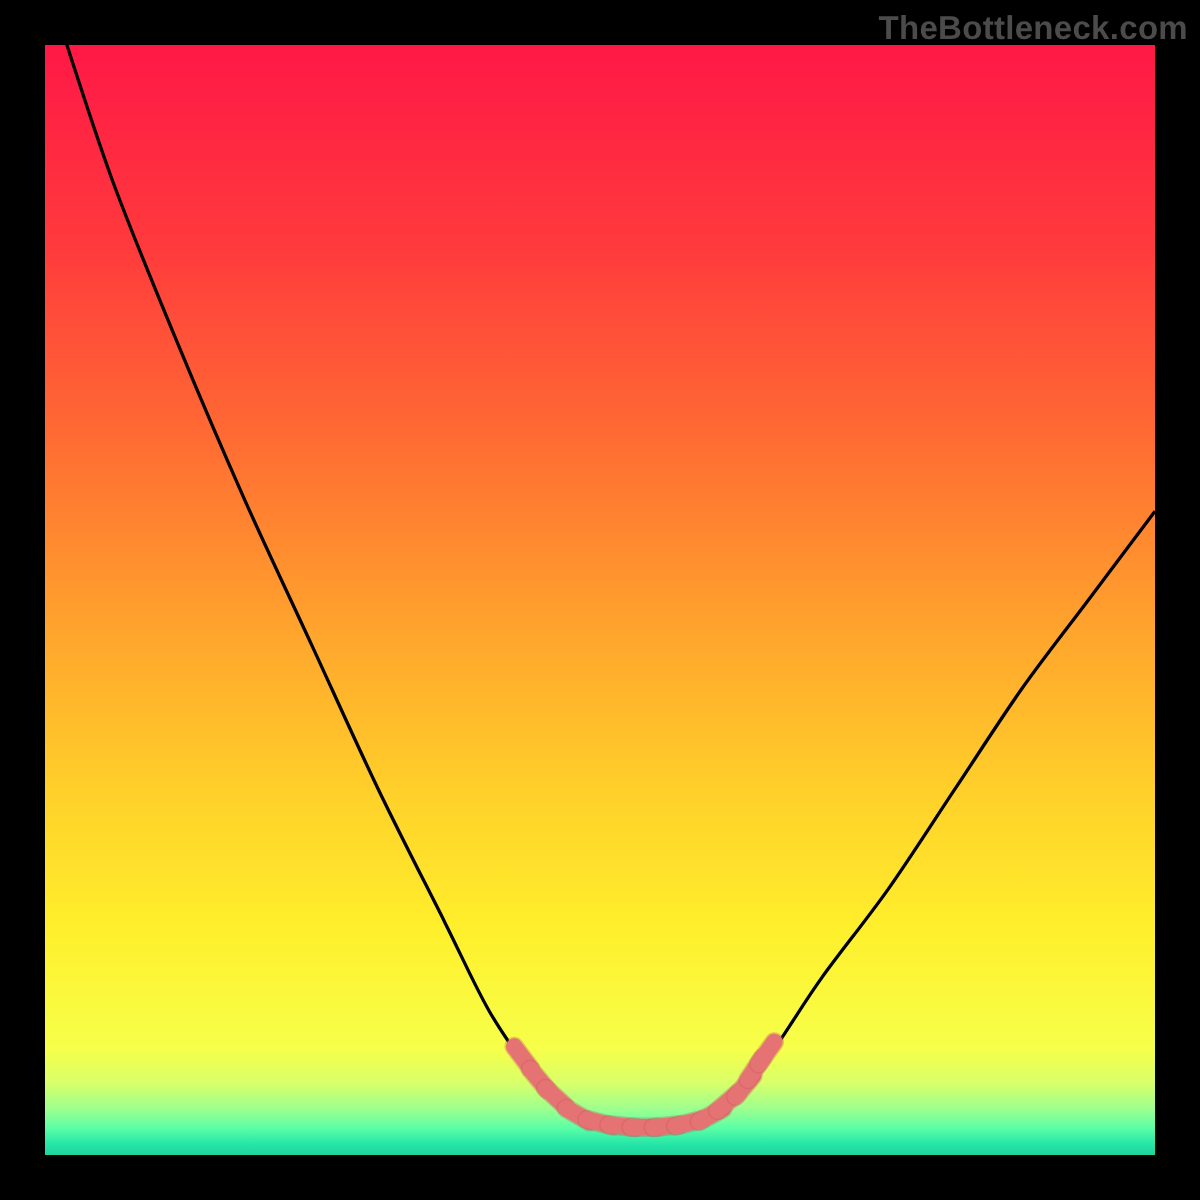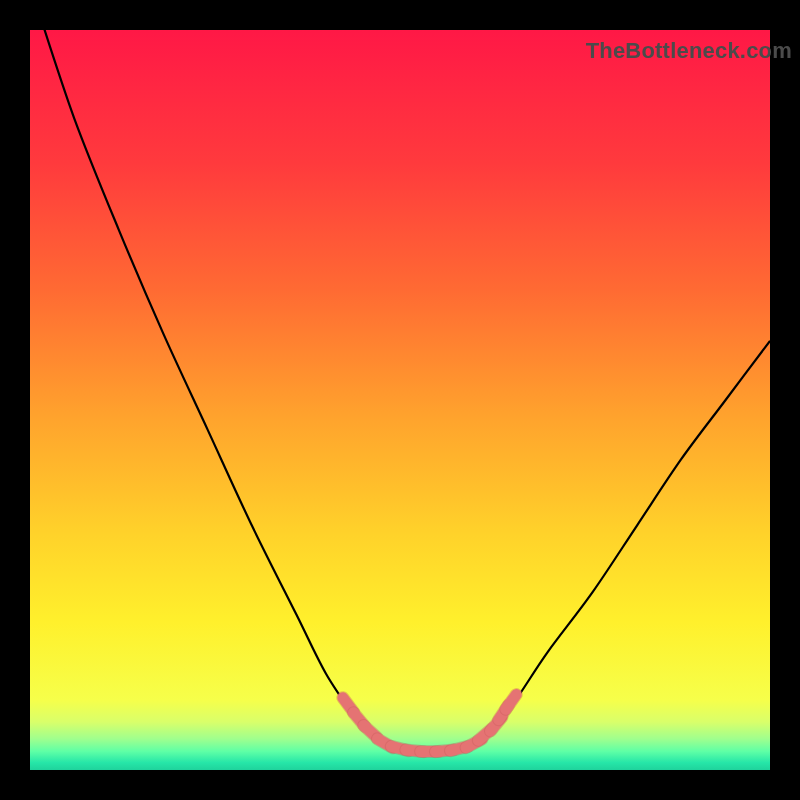--- a/index.html
+++ b/index.html
@@ -27,21 +27,20 @@
   }
   .watermark {
     position: absolute;
     top: 6px;
     right: 8px;
     color: #4b4b4b;
     font-size: 22px;
     font-weight: 600;
     letter-spacing: 0.2px;
     user-select: none;
-    margin-top: 32px;
   }
   svg { display: block; }
 </style>
 </head>
 <body>
 
 <div class="frame">
   <div class="plot">
     <svg id="chart-svg" width="740" height="740" viewBox="0 0 740 740">
       <defs>

